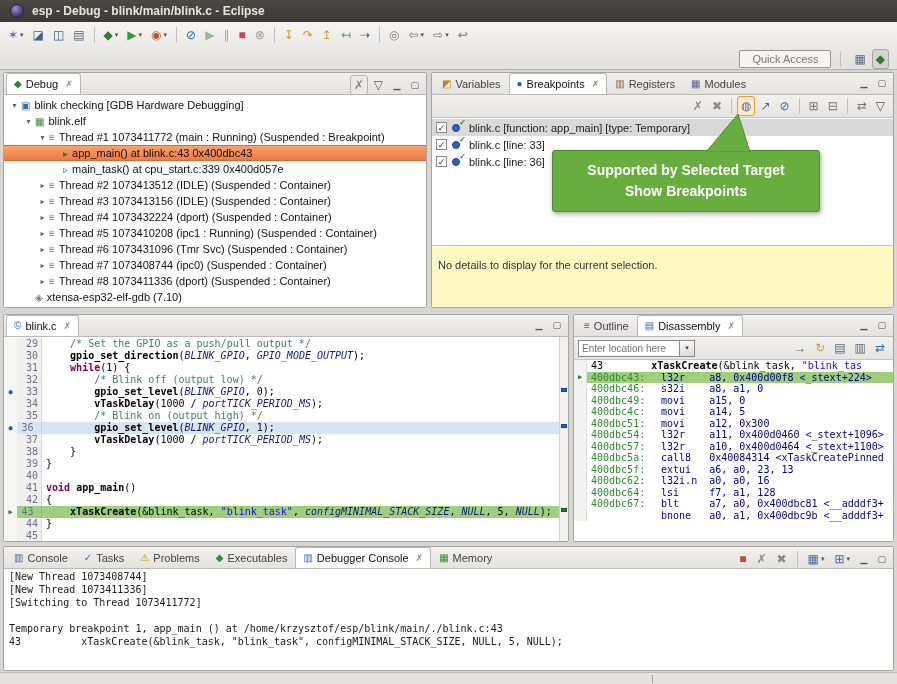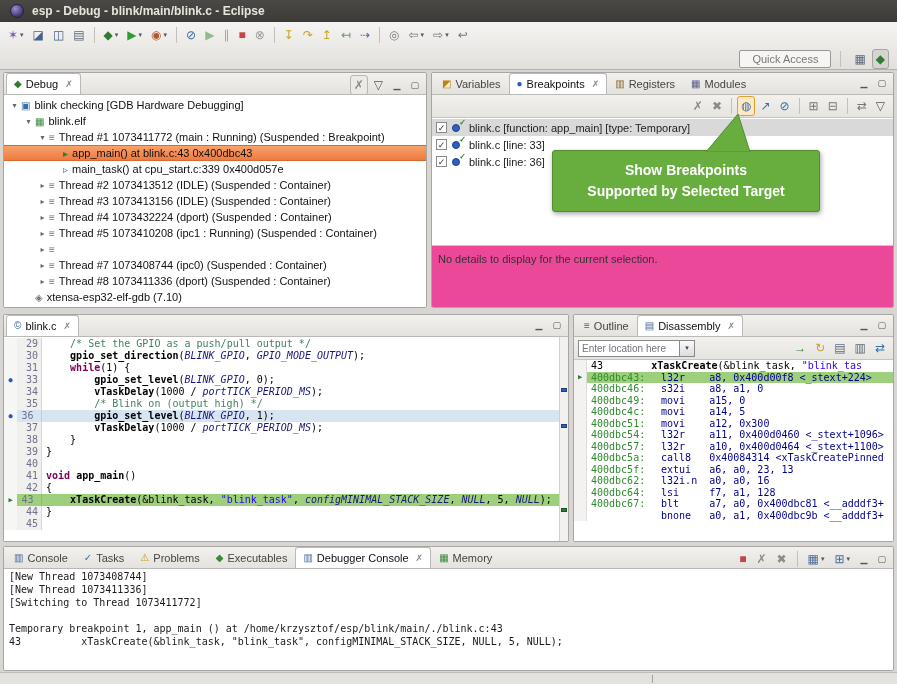--- a/index.html
+++ b/index.html
@@ -54,21 +54,21 @@
   .bp-list { position:absolute; top:46px; left:0; right:0; }
   .brow { height:17px; display:flex; align-items:center; gap:4px; padding-left:4px; white-space:nowrap; }
   .brow.sel { background:#d9d9d9; }
   .cb { width:11px; height:11px; border:1px solid #8a8a8a; background:#fff; display:inline-flex;
     align-items:center; justify-content:center; font-size:9px; color:#333; flex:none; }
   .bpicon { position:relative; width:14px; height:13px; flex:none; }
   .bpicon .dot { position:absolute; left:1px; top:3px; width:8px; height:8px; border-radius:50%;
     background:#2f5fbf; border:1px solid #1d3f8f; }
   .bpicon .chk { position:absolute; right:-1px; top:-3px; font-size:8px; color:#1b8a1b; font-weight:bold; }
   .bp-detail { position:absolute; left:0; right:0; bottom:0; height:62px; border-top:1px solid #c8c6c2;
-    background:#ec4899; padding:7px 6px; color:#333; }
+    background:#fef9c3; padding:13px 6px; color:#333; }
 
   
   .tooltip { position:absolute; left:552px; top:150px; width:268px; height:62px; z-index:60;
     background:var(--tooltip); border:1px solid var(--tooltip-border); border-radius:3px;
     color:#fff; font-weight:bold; font-size:14px; display:flex; flex-direction:column;
     align-items:center; justify-content:center; line-height:21px; box-shadow:1px 2px 5px rgba(0,0,0,.35); }
   .tip-arrow { position:absolute; left:700px; top:112px; z-index:61; }
   .tip-arrow polygon { fill:var(--tooltip); stroke:var(--tooltip-border); stroke-width:1; }
 
   
@@ -281,20 +281,21 @@
         <span class="tlabel">Thread #4 1073432224 (dport) (Suspended : Container)</span>
       </div>
       <div class="trow" style="padding-left: 32px;">
         <span class="exp">▸</span>
         <span class="nicon" style="color: rgb(90, 122, 154);">≡</span>
         <span class="tlabel">Thread #5 1073410208 (ipc1 : Running) (Suspended : Container)</span>
       </div>
       <div class="trow" style="padding-left: 32px;">
         <span class="exp">▸</span>
         <span class="nicon" style="color: rgb(90, 122, 154);">≡</span>
+        <span class="tlabel">Thread #6 1073431096 (Tmr Svc) (Suspended : Container)</span>
       </div>
       <div class="trow" style="padding-left: 32px;">
         <span class="exp">▸</span>
         <span class="nicon" style="color: rgb(90, 122, 154);">≡</span>
         <span class="tlabel">Thread #7 1073408744 (ipc0) (Suspended : Container)</span>
       </div>
       <div class="trow" style="padding-left: 32px;">
         <span class="exp">▸</span>
         <span class="nicon" style="color: rgb(90, 122, 154);">≡</span>
         <span class="tlabel">Thread #8 1073411336 (dport) (Suspended : Container)</span>
@@ -414,20 +415,25 @@
       </div>
       <div class="eline">
         <span class="emark"></span>
         <span class="enum">30</span>
         <span class="ecode">    <span class="seg-f">gpio_set_direction</span><span class="seg-p">(</span><span class="seg-m">BLINK_GPIO</span><span class="seg-p">, </span><span class="seg-m">GPIO_MODE_OUTPUT</span><span class="seg-p">);</span></span>
       </div>
       <div class="eline">
         <span class="emark"></span>
         <span class="enum">31</span>
         <span class="ecode">    <span class="seg-k">while</span><span class="seg-p">(1) {</span></span>
+      </div>
+      <div class="eline">
+        <span class="emark"></span>
+        <span class="enum">32</span>
+        <span class="ecode">        <span class="seg-c">/* Blink off (output low) */</span></span>
       </div>
       <div class="eline">
         <span class="emark" style="color: rgb(41, 89, 184);">●</span>
         <span class="enum">33</span>
         <span class="ecode">        <span class="seg-f">gpio_set_level</span><span class="seg-p">(</span><span class="seg-m">BLINK_GPIO</span><span class="seg-p">, 0);</span></span>
       </div>
       <div class="eline">
         <span class="emark"></span>
         <span class="enum">34</span>
         <span class="ecode">        <span class="seg-f">vTaskDelay</span><span class="seg-p">(1000 / </span><span class="seg-m">portTICK_PERIOD_MS</span><span class="seg-p">);</span></span>
@@ -603,19 +609,19 @@
   </div>
   <div class="con-body">
     <div class="con-lines" id="con-lines"><div class="cline">[New Thread 1073408744]</div><div class="cline">[New Thread 1073411336]</div><div class="cline">[Switching to Thread 1073411772]</div><div class="cline">&nbsp;</div><div class="cline">Temporary breakpoint 1, app_main () at /home/krzysztof/esp/blink/main/./blink.c:43</div><div class="cline">43          xTaskCreate(&amp;blink_task, "blink_task", configMINIMAL_STACK_SIZE, NULL, 5, NULL);</div></div>
   </div>
 </div>
 
 <svg class="tip-arrow" width="60" height="40">
   <polygon points="38,2 6,40 50,40"></polygon>
 </svg>
 <div class="tooltip">
+  <span>Supported by Selected Target</span>
   <span>Show Breakpoints</span>
-  <span>Supported by Selected Target</span>
 </div>
 
 <div class="statusbar">
   <span class="status-grip"></span>
 </div>
 
 </body></html>

